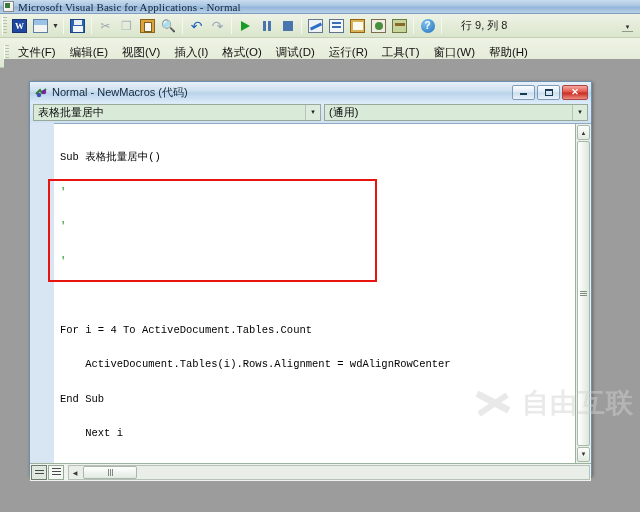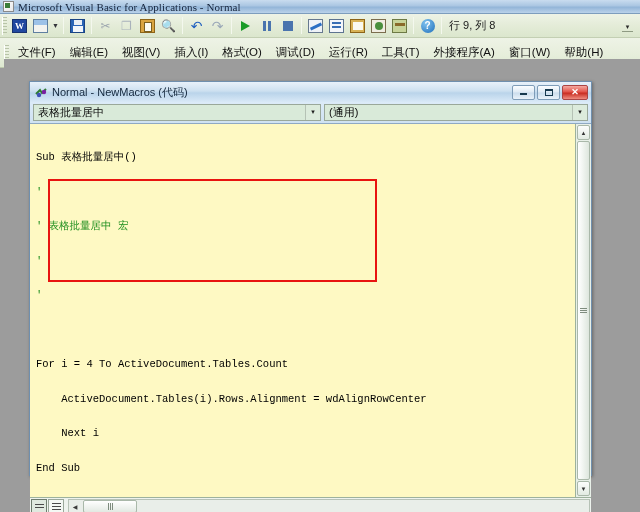--- a/index.html
+++ b/index.html
@@ -43,21 +43,21 @@
     border-left: 1px solid #fff; }
   .tb-btn { width: 21px; height: 21px; display: flex; align-items: center; justify-content: center;
     position: relative; flex: 0 0 auto; }
   .tb-sep { width: 1px; height: 17px; margin: 0 3px; background: #bcc7ab; border-right: 1px solid #f4f8ee; }
   .tb-arrow { width: 9px; height: 21px; display: flex; align-items: center; justify-content: center;
     font-size: 7px; color: #33343a; }
   .sq { width: 15px; height: 14px; border: 1px solid #6a6a6a; position: relative; }
   .glyph { font-size: 12px; line-height: 1; }
 
   #status-coord {
-    margin-left: 4px; font-size: 11px; color: #1b1b1b; white-space: nowrap;
+    margin-left: 16px; font-size: 11px; color: #1b1b1b; white-space: nowrap;
     font-family: "Liberation Sans", sans-serif;
   }
   #toolbar-overflow {
     position: absolute; right: 7px; top: 6px; width: 11px; height: 12px;
     display: flex; align-items: flex-end; justify-content: center;
     font-size: 7px; color: #2a2a2a;
     border-bottom: 1px solid #8e9a82;
   }
 
   
@@ -131,21 +131,21 @@
     display: flex; align-items: center; justify-content: center;
     font-size: 7px; color: #1d1d1d; background: #dcebdc;
     border-left: 1px solid #b5c2b5;
   }
   #combo-left { width: 264px; }
   #combo-right { flex: 1 1 auto; }
 
   
   #code-body {
     flex: 1 1 auto; position: relative; display: flex;
-    background: #fef9c3; border-top: 1px solid #8fa9c3;
+    background: #ffffff; border-top: 1px solid #8fa9c3; margin-left: 24px;
   }
   #code-text {
     flex: 1 1 auto; position: relative; overflow: hidden;
     padding: 5px 0 0 6px;
     font-family: "Liberation Mono", monospace;
     font-size: 10.5px; line-height: 11.5px; color: #000;
     white-space: pre;
   }
   #code-text .comment { color: #1f8f1f; }
 
@@ -338,21 +338,20 @@
 <div id="menubar">
   <div class="tb-grip"></div>
   <div class="menu-item">文件(F)</div>
   <div class="menu-item">编辑(E)</div>
   <div class="menu-item">视图(V)</div>
   <div class="menu-item">插入(I)</div>
   <div class="menu-item">格式(O)</div>
   <div class="menu-item">调试(D)</div>
   <div class="menu-item">运行(R)</div>
   <div class="menu-item">工具(T)</div>
-  <div class="menu-item">外接程序(A)</div>
   <div class="menu-item">窗口(W)</div>
   <div class="menu-item">帮助(H)</div>
 </div>
 
 <div id="workspace">
 
   <div id="code-window">
 
     <div id="code-titlebar">
       <span class="vba-ico">
@@ -380,28 +379,27 @@
       <div class="combo" id="combo-left">
         <span>(通用)</span>
         <span class="arrow">▾</span>
       </div>
     </div>
 
     <div id="code-body">
       <div id="code-text">
         <div>Sub 表格批量居中()</div>
         <div class="comment">'</div>
-        <div class="comment">' 表格批量居中 宏</div>
         <div class="comment">'</div>
         <div class="comment">'</div>
         <div>&nbsp;</div>
         <div>For i = 4 To ActiveDocument.Tables.Count</div>
         <div>    ActiveDocument.Tables(i).Rows.Alignment = wdAlignRowCenter</div>
+        <div>End Sub</div>
         <div>    Next i</div>
-        <div>End Sub</div>
       </div>
 
       <div id="vscroll">
         <div class="sb-btn">▲</div>
         <div id="vthumb">
             <span class="grip"></span>
           </div>
         <div class="sb-btn">▼</div>
       </div>
     </div>
@@ -417,13 +415,17 @@
         <span class="hs-arrow">◀</span>
         <div id="hthumb">
             <span class="grip"></span>
           </div>
       </div>
     </div>
   </div>
 
   <div id="annotation-box"></div>
 
+  <div id="watermark">
+    <span class="mark-x"></span>
+    <span id="watermark-text">自由互联</span>
+  </div>
 </div>
 
 </body></html>

